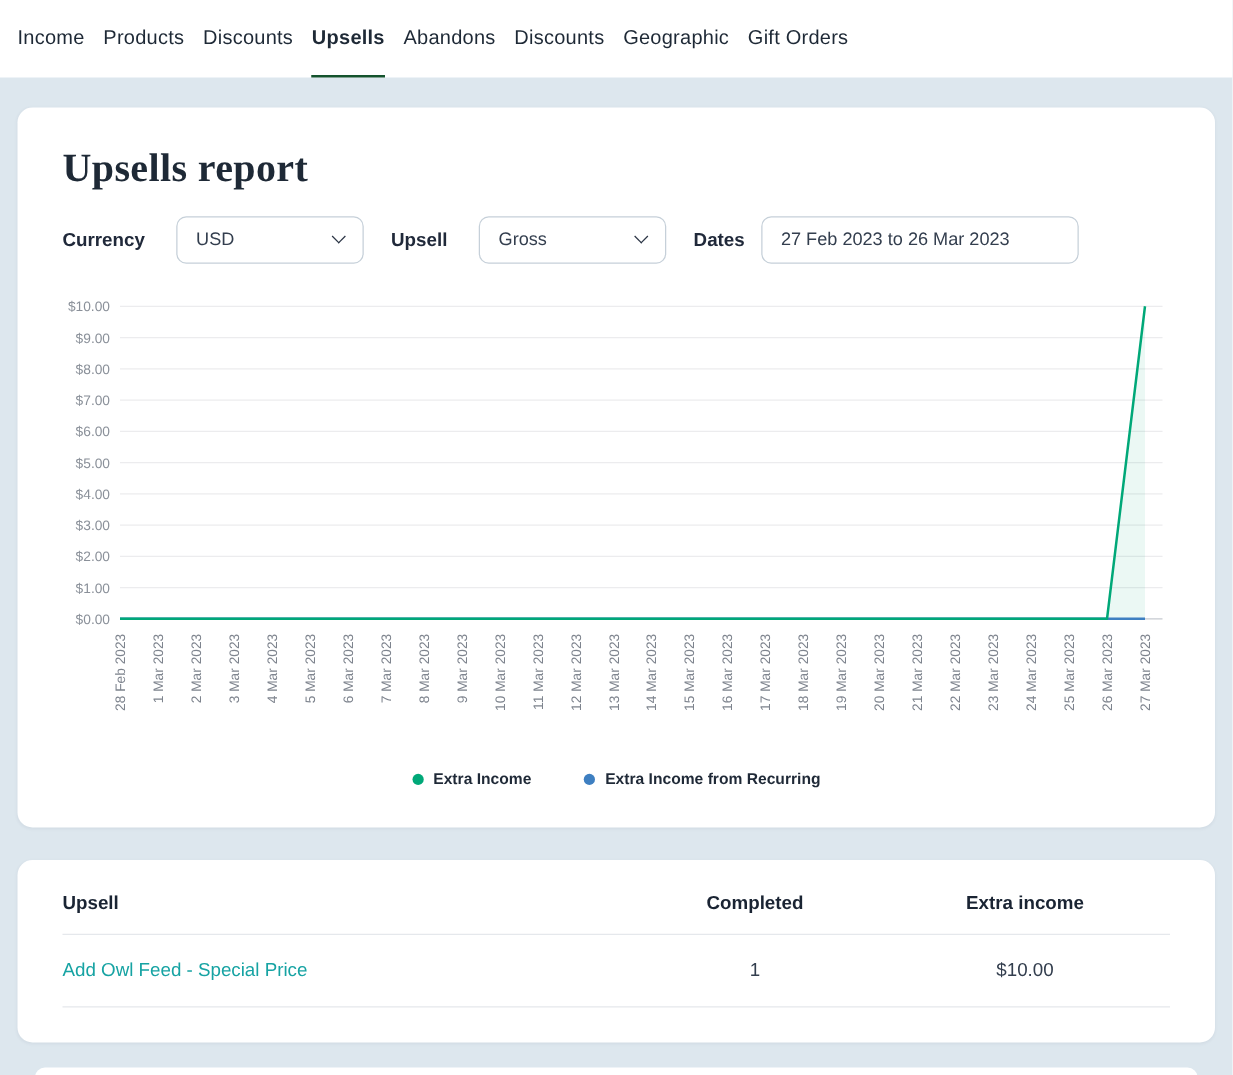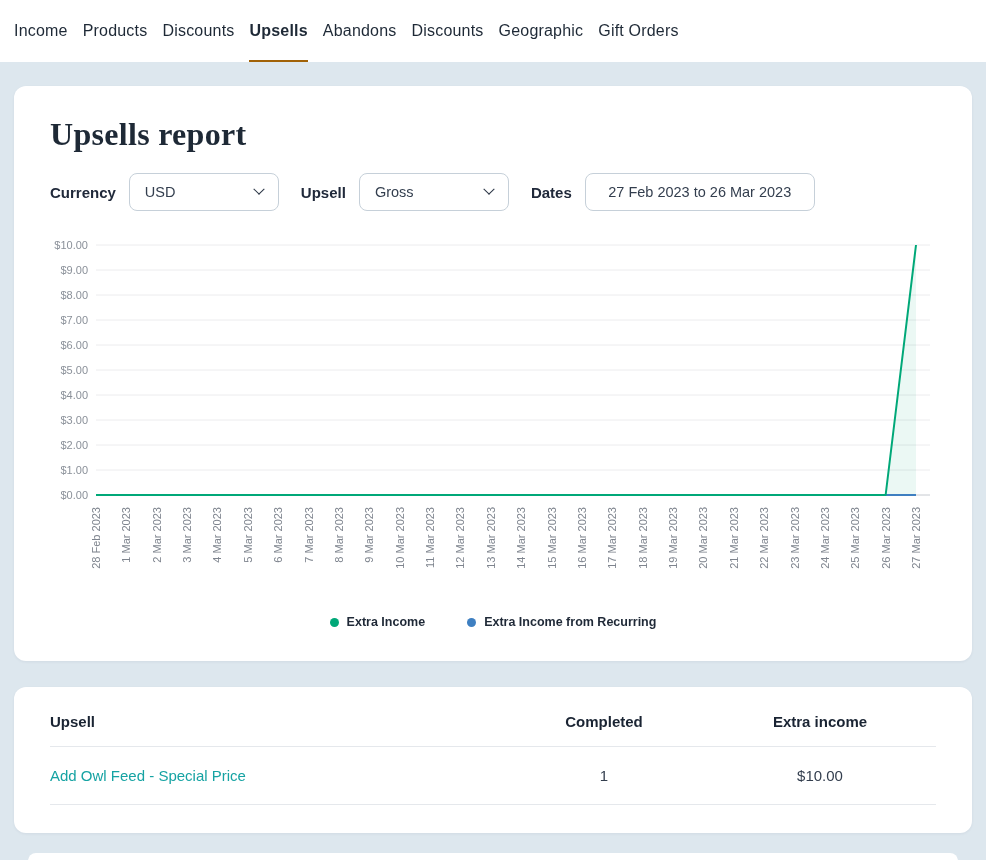--- a/index.html
+++ b/index.html
@@ -22,21 +22,21 @@
     display:flex;
     align-items:center;
     font-size:16px;
     font-weight:500;
     color:#1e2936;
     cursor:pointer;
     border-bottom:2px solid transparent;
     padding-top:2px;
     letter-spacing:.2px;
   }
-  .nav-item.active { font-weight:700; border-bottom:2px solid #a16207; }
+  .nav-item.active { font-weight:700; border-bottom:2px solid #14532d; }
   
   main { padding:24px 14px 0; }
   .card {
     background:#fff;
     border-radius:12px;
     box-shadow:0 1px 3px rgba(20,40,60,.06);
   }
   .report-card { padding:30px 36px 32px; }
   .report-title {
     font-family:"Liberation Serif", serif;
@@ -52,28 +52,28 @@
     height:38px;
     border:1px solid #c6d0d9;
     border-radius:8px;
     background:#fff;
     display:flex;
     align-items:center;
     font-size:14.5px;
     color:#333e4e;
     cursor:pointer;
   }
-  .select { width:150px; justify-content:space-between; padding:0 15px; margin-right:22px; }
+  .select { width:150px; justify-content:space-between; padding:0 15px; margin-right:22px;margin-left:12px; }
   .chev {
     width:8px; height:8px;
     border-right:1.8px solid #2b3545;
     border-bottom:1.8px solid #2b3545;
     transform:rotate(45deg) translate(-2px,-2px);
   }
-  .date-box { width:230px; padding:0 15px;justify-content:center; }
+  .date-box { width:254px; padding:0 15px; }
   
   .chart-wrap { margin-top:24px; }
   svg text { font-family:"Liberation Sans", sans-serif; }
   .legend { display:flex; justify-content:center; gap:42px; margin-top:16px; }
   .legend-item { display:flex; align-items:center; gap:8px; font-size:12.5px; font-weight:700; color:#1f2937; cursor:pointer; }
   .legend-dot { width:9px; height:9px; border-radius:50%; display:inline-block; }
   
   .table-card { margin-top:26px; padding:26px 36px 28px; }
   .tgrid { display:grid; grid-template-columns:1fr 200px 232px; align-items:center; }
   .thead { font-size:15px; font-weight:700; color:#1a2433; padding-bottom:16px; border-bottom:1px solid #e5e8ec; }

